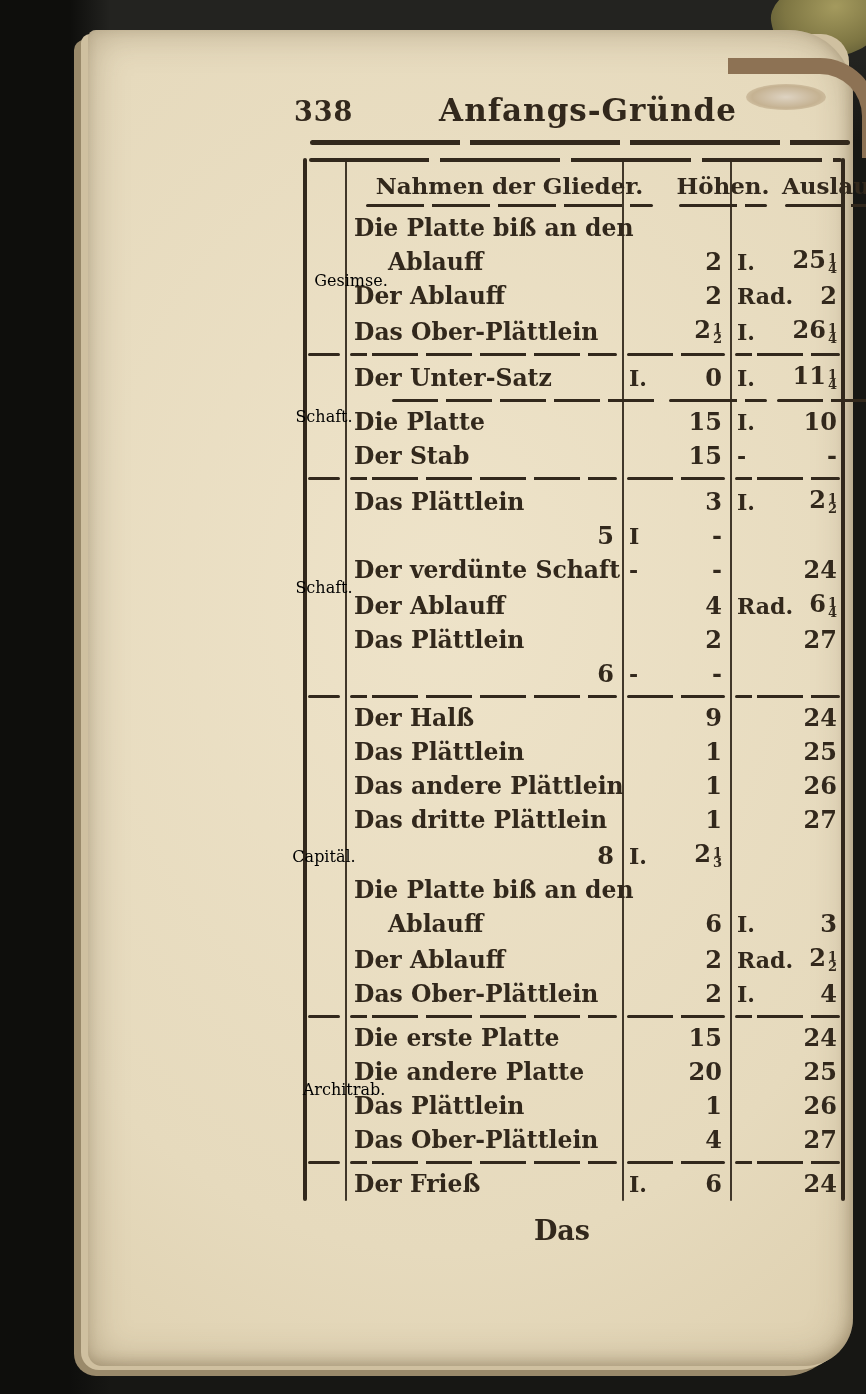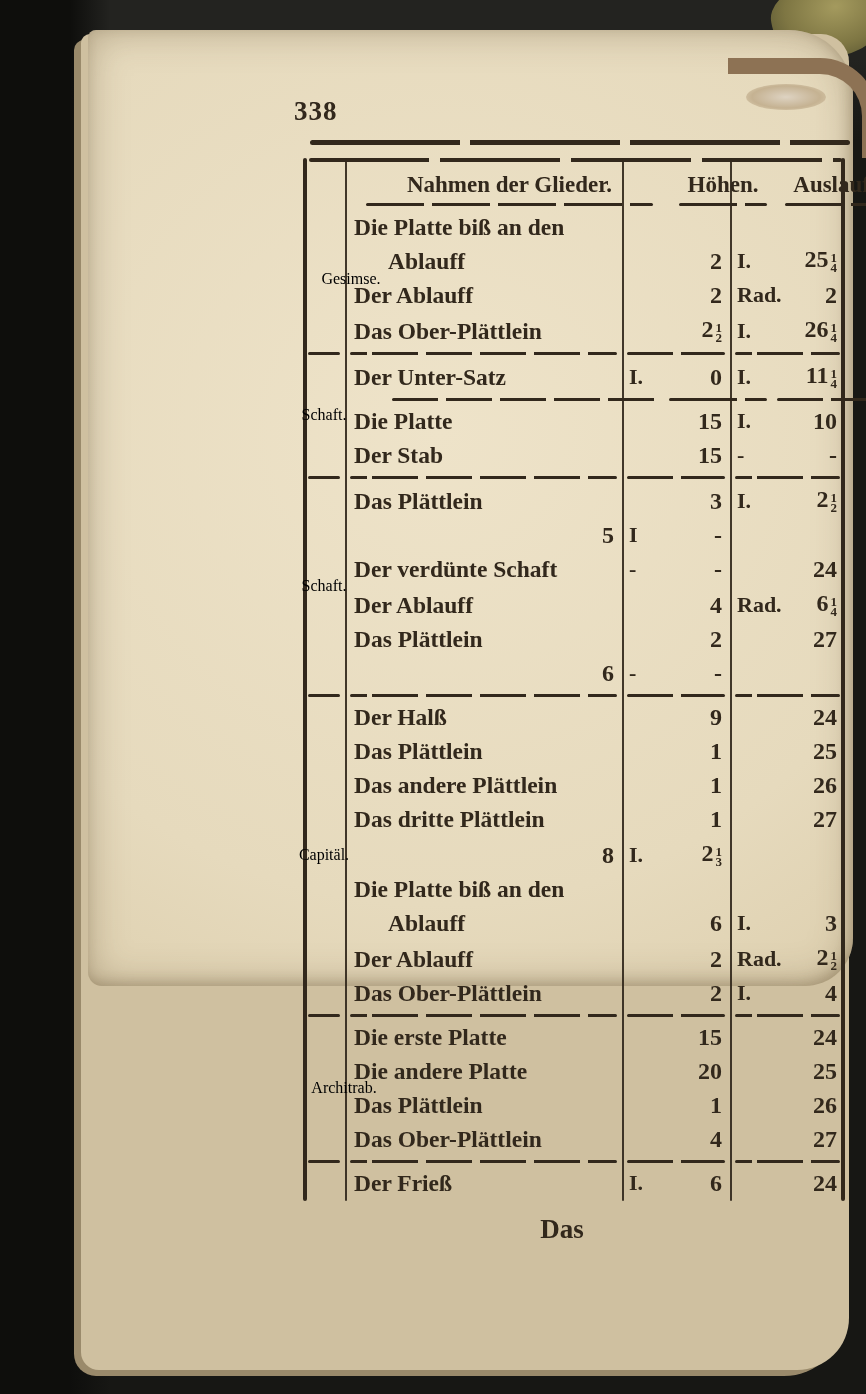--- a/index.html
+++ b/index.html
@@ -37,26 +37,25 @@
     position:absolute;left:728px;top:58px;width:150px;height:100px;
     border-top:16px solid #8d7254;border-right:16px solid #8d7254;
     border-top-right-radius:58px;box-sizing:border-box;
   }
   .corner-edge-hl{
     position:absolute;left:746px;top:84px;width:80px;height:26px;
     background:radial-gradient(ellipse at 50% 50%, #ded3c2 0%, #c5b292 60%, rgba(197,178,146,0) 100%);
     border-radius:50%;
   }
   .page{
-    position:absolute;left:88px;top:30px;width:765px;height:956px;
+    position:absolute;left:88px;top:30px;width:765px;height:1336px;
     background:
       radial-gradient(ellipse 120% 90% at 46% 42%, #eee3c9 0%, #e6dabd 55%, #d6c6a2 100%);
     border-radius:8px 64px 48px 14px;
     box-shadow:inset 0 0 38px rgba(90,70,40,.35), inset -3px -4px 12px rgba(90,70,40,.25);
-    font-family:Liberation Serif, serif;
   }
   
   .pageno{
     position:absolute;left:206px;top:66px;font-size:27px;font-weight:bold;color:var(--ink);
     letter-spacing:1px;
   }
   .runtitle{
     position:absolute;left:300px;top:62px;width:400px;text-align:center;
     font-size:31px;font-weight:bold;color:var(--ink);letter-spacing:1px;
   }
@@ -128,20 +127,21 @@
 </head>
 <body>
 
 <div id="stage">
   <div class="headband"></div>
   <div class="under-pages-2"></div>
   <div class="under-pages-1"></div>
 
   <div class="page">
     <div class="pageno">338</div>
+    <div class="runtitle">Anfangs-Gründe</div>
     <div class="headrule"></div>
 
     <div class="dtable">
       <div class="vline vl-left" style="bottom: auto; height: 1043px;"></div>
       <div class="vline vl-label" style="bottom: auto; height: 1043px;"></div>
       <div class="vline vl-name" style="bottom: auto; height: 1043px;"></div>
       <div class="vline vl-hoehen" style="bottom: auto; height: 1043px;"></div>
       <div class="vline vl-right" style="bottom: auto; height: 1043px;"></div>
 
       <div class="table-top"></div>

